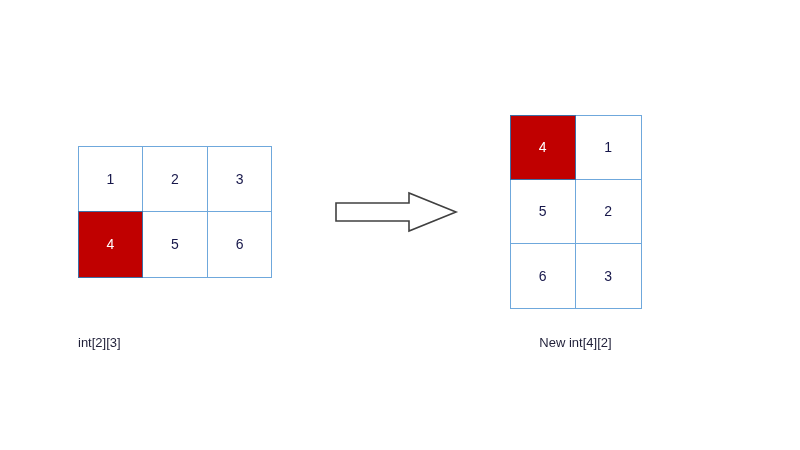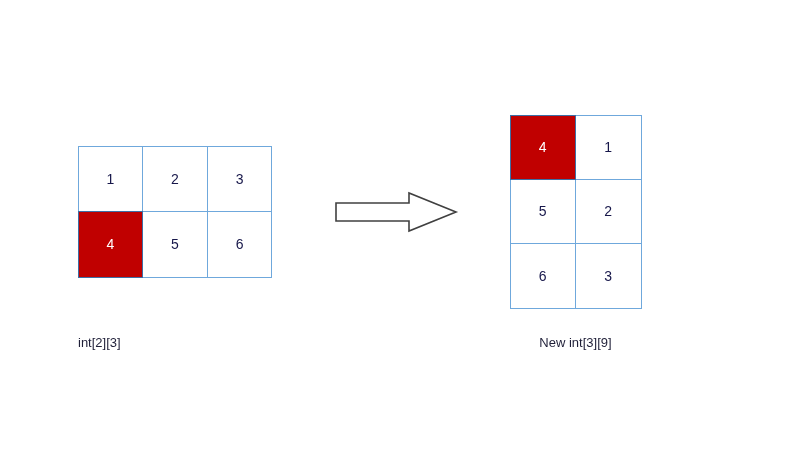--- a/index.html
+++ b/index.html
@@ -149,15 +149,15 @@
     <div class="cell">
       <span>6</span>
     </div>
     <div class="cell">
       <span>3</span>
     </div>
   </div>
 
   <div class="caption" id="source-caption">int[2][3]</div>
 
-  <div class="caption" id="result-caption">New int[3][9]</div>
+  <div class="caption" id="result-caption">New int[4][2]</div>
 
 </div>
 
 </body></html>

